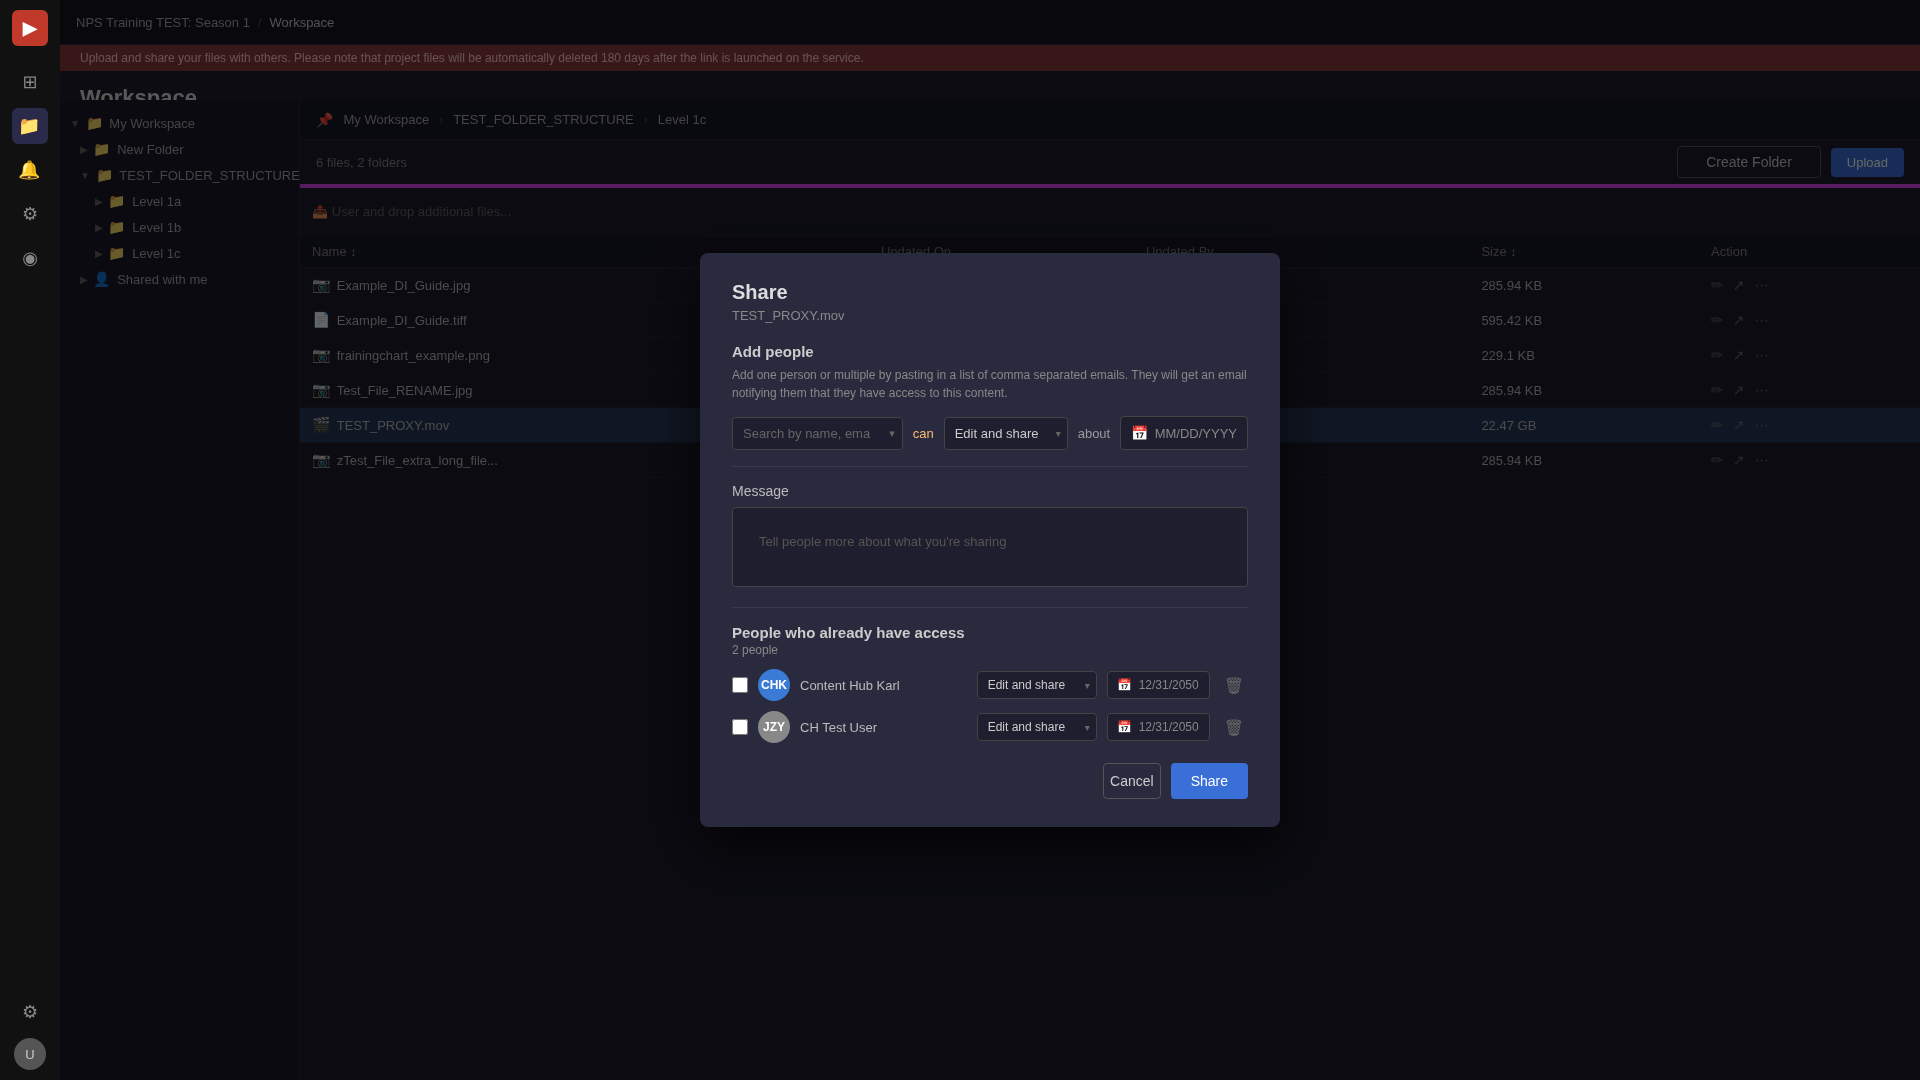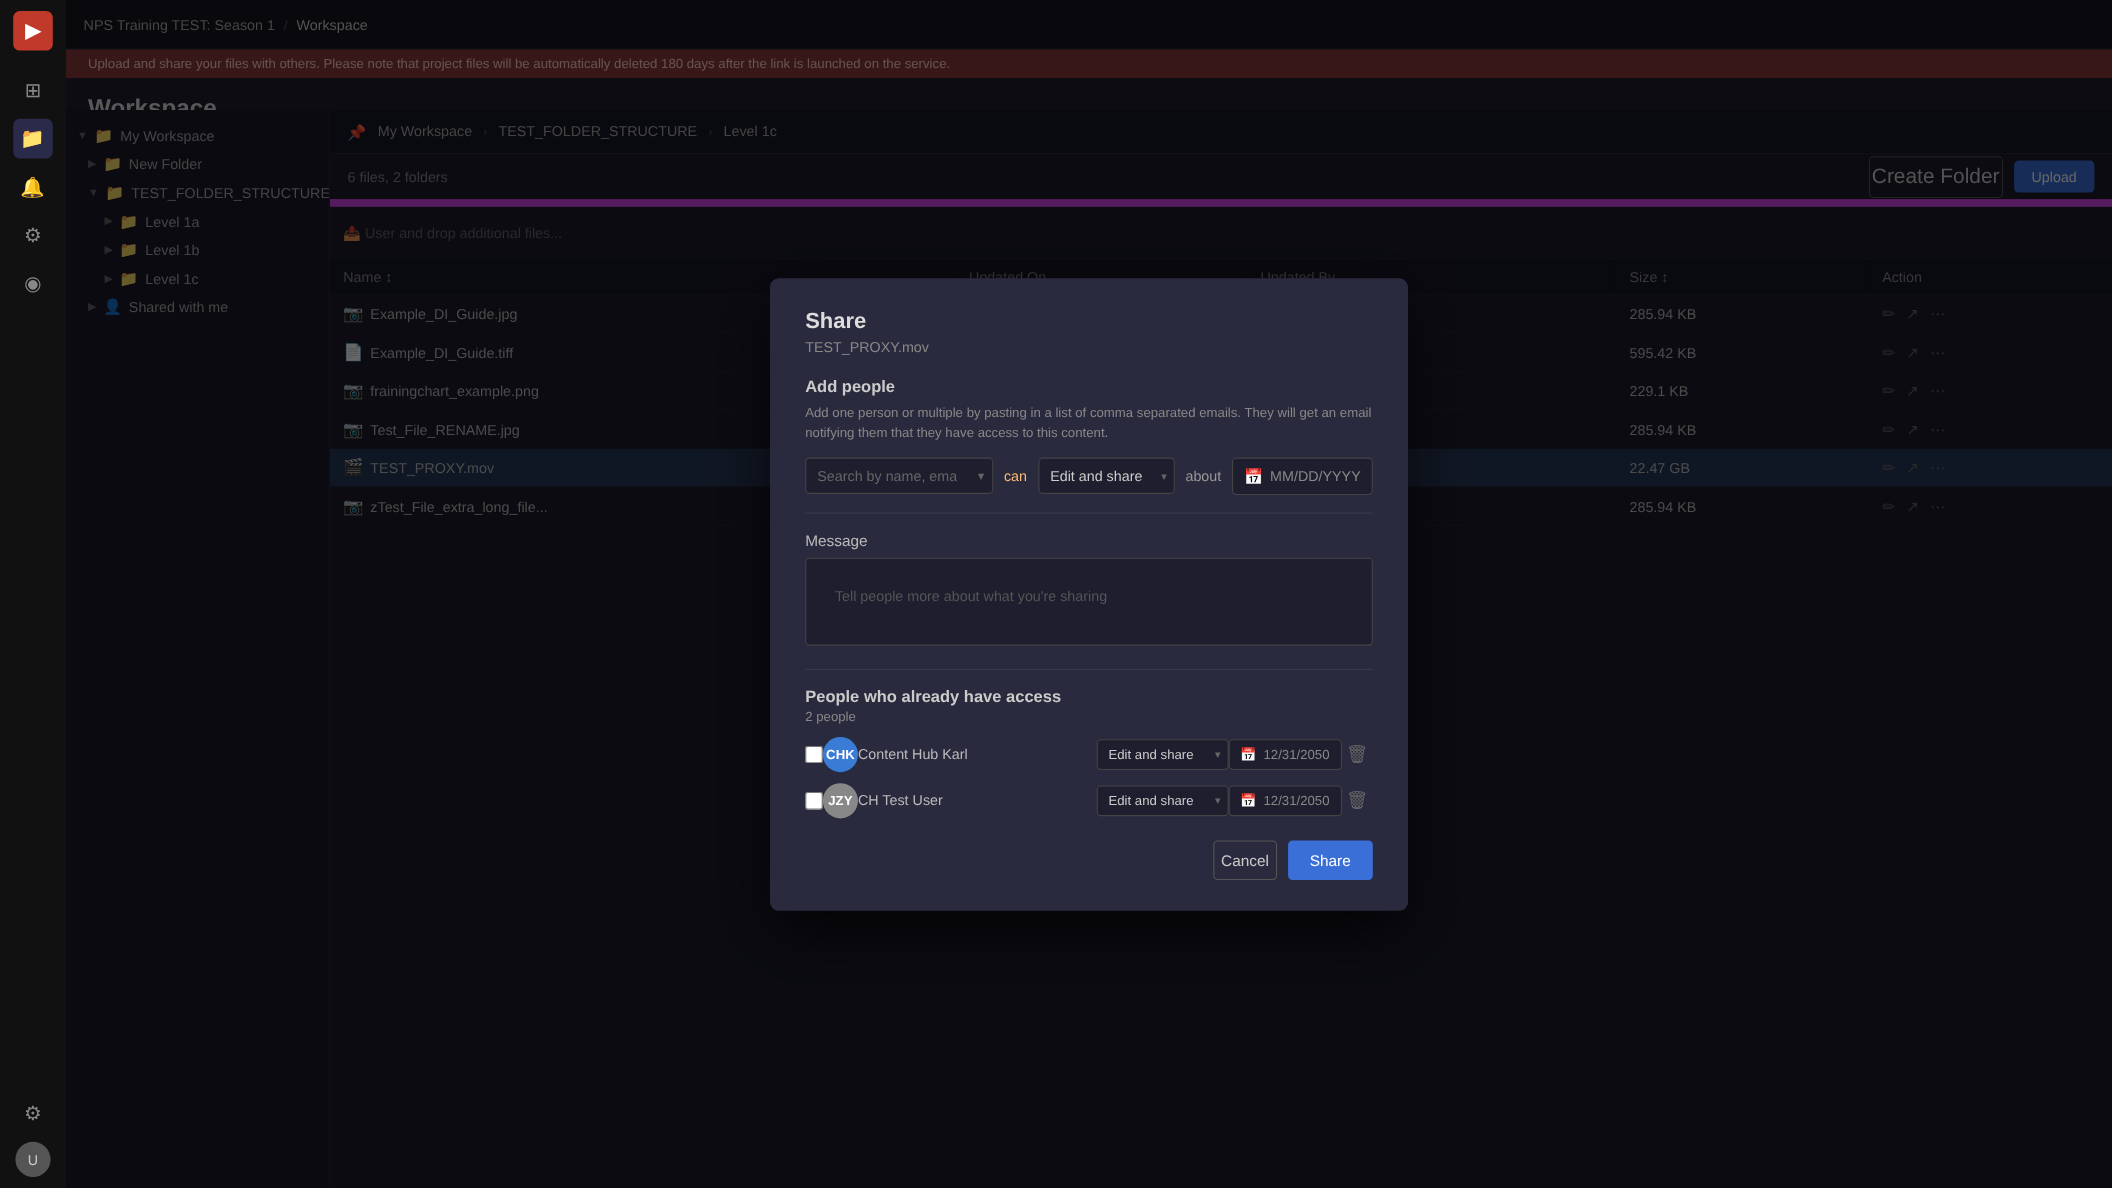--- a/index.html
+++ b/index.html
@@ -147,30 +147,30 @@
     .file-nav-sep { color: #555; font-size: 12px; }
 
     
     .file-toolbar {
       height: 48px;
       display: flex;
       align-items: center;
       padding: 0 16px;
       justify-content: flex-end;
       gap: 10px;
-      border-bottom: 7px solid #d946ef;
+      border-bottom: 4px solid #d946ef;
     }
     .file-count { font-size: 13px; color: #888; margin-right: auto; }
     .btn-create {
-      padding: 7px 2px;
+      padding: 7px 28px;
       background: transparent;
       border: 1px solid #555;
       border-radius: 4px;
       color: #ccc;
-      font-size: 19px;
+      font-size: 14px;
       cursor: pointer;
     }
     .btn-upload {
       padding: 7px 16px;
       background: #3a6fd8;
       border: none;
       border-radius: 4px;
       color: white;
       font-size: 13px;
       cursor: pointer;
@@ -347,20 +347,21 @@
     }
     .access-count {
       font-size: 12px;
       color: #888;
       margin-bottom: 12px;
     }
 
     .person-row {
       display: flex;
       align-items: center;
+      gap: 10px;
       margin-bottom: 10px;
     }
     .person-checkbox {
       width: 16px; height: 16px;
       border: 1px solid #555;
       border-radius: 3px;
       background: transparent;
       flex-shrink: 0;
     }
     .person-avatar {

